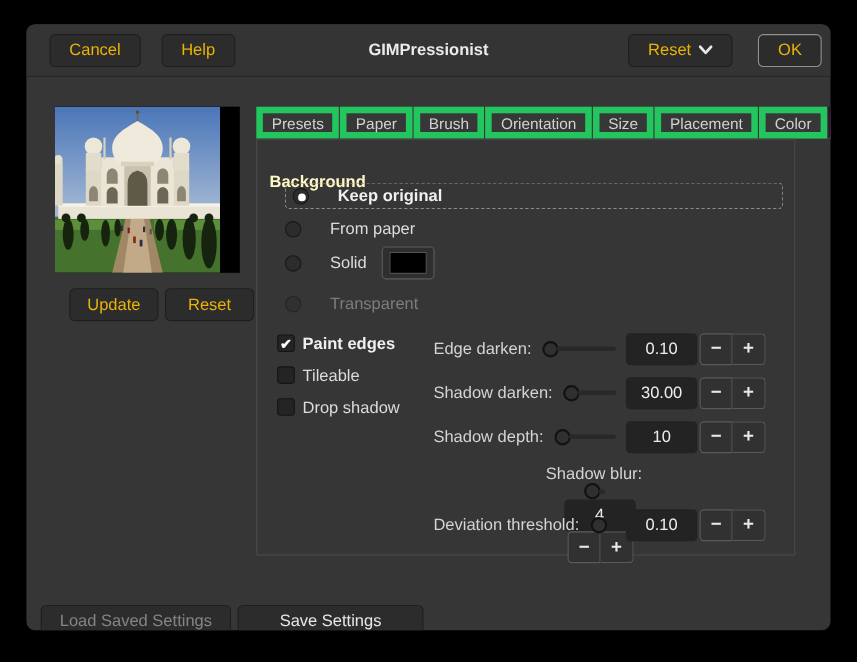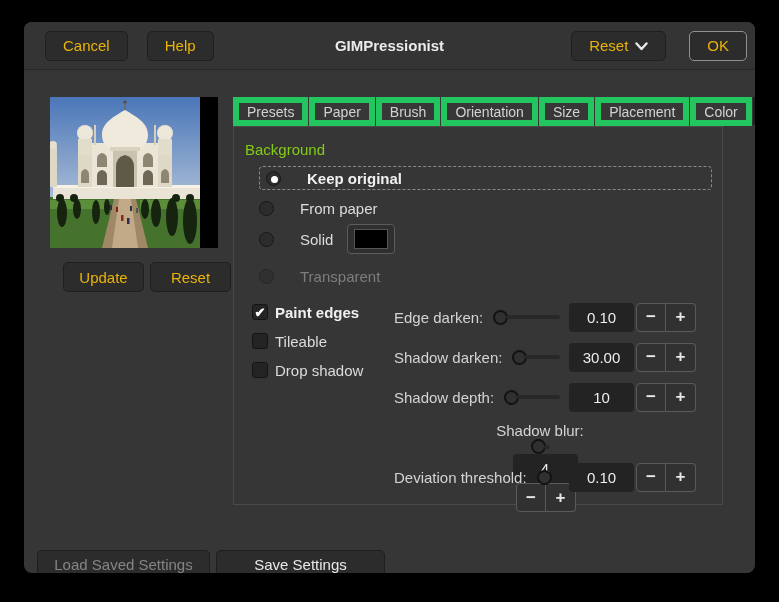--- a/index.html
+++ b/index.html
@@ -31,22 +31,22 @@
   
   .tabs { position:absolute; left:209px; top:75px; height:29px; display:flex; }
   .tab { height:29px; display:flex; align-items:center; padding:0 8px;
          font-size:14px; color:#d2d2d2; border:6px solid #22c55e;
          margin-right:1px; background:#373737; }
   .tab.active { background:#a21caf; color:#f5f5f5; border-color:#1e1e1e;
                 border-bottom:4px solid #525252; padding-top:18px; }
   
   .frame { position:absolute; left:209px; top:104px; width:490px; height:379px;
            border:1px solid #4a4a4a; }
-  .sect-title { position:absolute; left:11px; top:14px; font-size:15px;
-                font-weight:normal; color:#84cc16; }
+  .sect-title { position:absolute; left:11px; top:30px; font-size:15px;
+                font-weight:bold; color:#fef9c3; }
   .radio-row { position:absolute; left:25px; height:24px; display:flex;
                align-items:center; gap:8px; }
   .radio-row.focused { border:1px dashed #8a8a8a; border-radius:4px;
                        width:453px; padding-left:6px; }
   .radio { width:15px; height:15px; border-radius:50%; background:#2c2c2c;
            border:1px solid #181818; position:relative; flex:none; }
   .radio.on::after { content:""; position:absolute; left:4px; top:4px;
                      width:7px; height:7px; border-radius:50%; background:#fff; }
   .radio-lbl { font-size:15px; color:#dcdcdc;margin-left:18px; }
   .radio-lbl.bold { font-weight:bold; color:#f0f0f0; }

